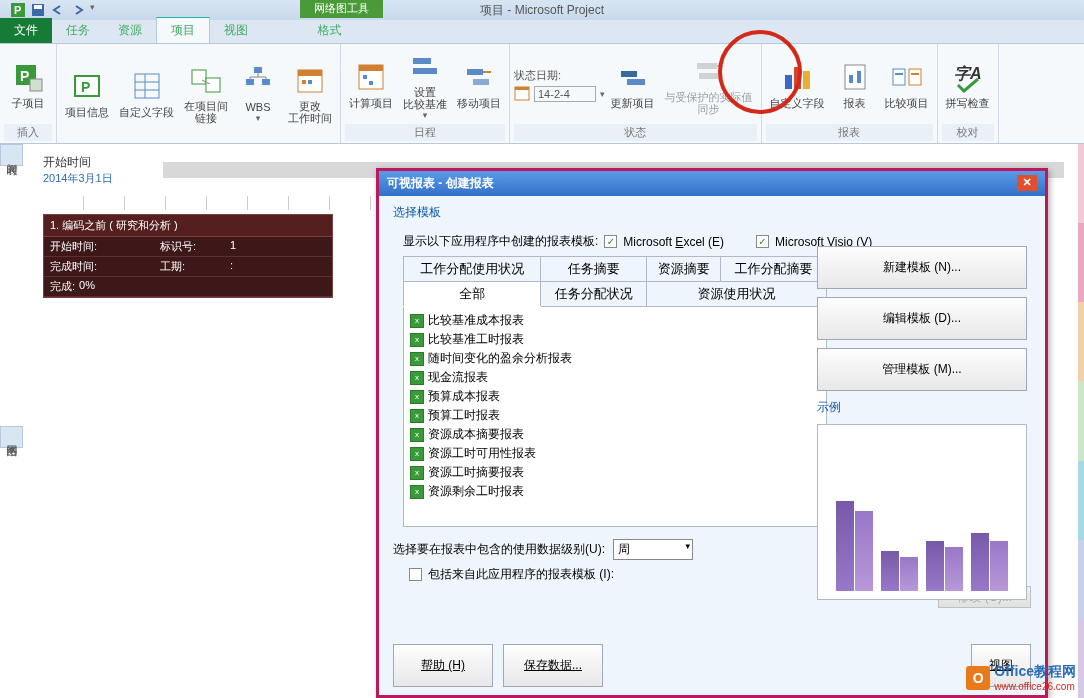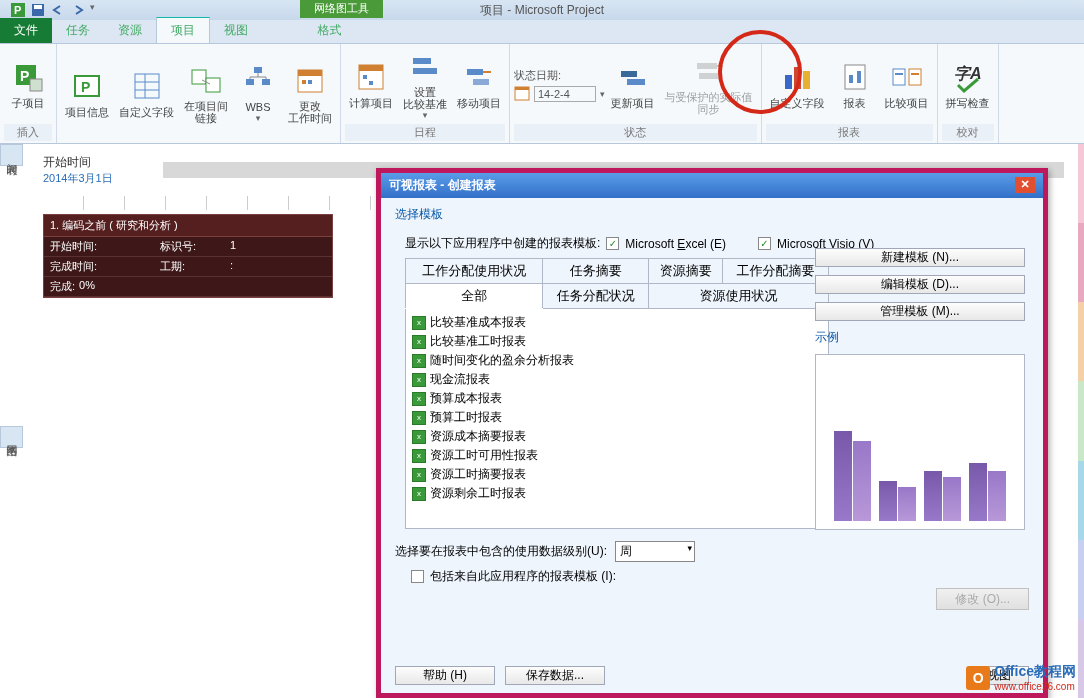--- a/index.html
+++ b/index.html
@@ -46,51 +46,51 @@
     .timeline-date { color: #2a6db8; font-size: 11px; }
     .timeline-divider { height: 14px; background: repeating-linear-gradient(90deg, transparent 0 40px, #ccc 40px 41px); margin: 10px 0 4px 0; }
     
     .task-box { background: #3e1818; color: #fff; width: 290px; font-size: 11px; border: 1px solid #7a4040;}
     .task-title { background: #561f1f; padding: 3px 6px; border-bottom: 1px solid #7a4040; }
     .task-row { display: flex; padding: 2px 6px; border-bottom: 1px solid #5a3030;}
     .task-label { width: 110px; }
     .task-sep-label { width: 70px;}
     
     
-    .dialog { position: absolute; top: 168px; left: 376px; width: 672px; height: 530px; background: #eef5fd; border: 5px solid #be185d; box-shadow: 2px 2px 6px rgba(0,0,0,0.3); z-index: 10; }
+    .dialog { position: absolute; top: 168px; left: 376px; width: 672px; height: 530px; background: #eef5fd; border: 3px solid #be185d; box-shadow: 2px 2px 6px rgba(0,0,0,0.3); z-index: 10; }
     .dlg-title { background: linear-gradient(#5a9ce8, #3270c8); color: #fff; padding: 4px 8px; font-size: 12px; font-weight: bold; display: flex; justify-content: space-between; }
     .dlg-close { background: #e05030; color: #fff; width: 20px; height: 16px; text-align: center; cursor: pointer; font-size: 11px; line-height: 15px;}
     .dlg-body { padding: 8px 14px; }
     .fieldset-label { color: #0a5aa8; font-size: 12px; margin-bottom: 12px;}
     .check-row { display: flex; align-items: center; gap: 6px; margin: 6px 12px; font-size: 12px; flex-wrap: wrap;}
     .checkbox { width: 13px; height: 13px; border: 1px solid #888; display: inline-flex; align-items: center; justify-content: center; font-size: 10px; background: #fff;}
     .checkbox.checked { color: #2a8a2a; }
     .underline { text-decoration: underline; }
     
     .tab-table { border-collapse: collapse; width: 424px; margin-bottom: 0; }
     .tab-table td { border: 1px solid #b0b8c8; text-align: center; padding: 3px 4px; font-size: 13px; cursor: pointer; }
     .tab-table .sel { background: #fff; border-bottom: 1px solid #fff; }
     .template-list { border: 1px solid #b0b8c8; border-top: none; height: 220px; background: #fff; padding: 4px; overflow: auto; width: 424px;}
     .list-item { display: flex; align-items: center; gap: 4px; padding: 1px 2px; font-size: 12px; }
     .list-icon { width: 14px; height: 14px; background: #3a9a3a; border: 1px solid #2a7a2a; color: #fff; font-size: 8px; display: flex; align-items: center; justify-content: center; }
     
     .dlg-right { position: absolute; top: 75px; right: 18px; width: 210px; display: flex; flex-direction: column; gap: 8px;}
-    .dlg-button { background: linear-gradient(#fdfdfd, #e8e8e8); border: 1px solid #a0a8b8; padding: 0 6px; text-align: center; cursor: pointer; font-size: 12px; }
+    .dlg-button { background: linear-gradient(#fdfdfd, #e8e8e8); border: 1px solid #a0a8b8; padding: 12px 6px; text-align: center; cursor: pointer; font-size: 12px; }
     .sample-label { color: #0a5aa8; font-size: 12px; }
     .sample-box { border: 1px solid #b0b8c8; background: #fff; height: 176px; display: flex; align-items: flex-end; justify-content: center; padding: 8px; gap: 8px; }
     .bar-group { display: flex; gap: 1px; align-items: flex-end;}
     .bar { width: 18px; }
     .bar.a { background: linear-gradient(#7858a8, #9878c8);}
     .bar.b { background: linear-gradient(#9878c8, #b898d8);}
     
     .level-row { display: flex; align-items: center; gap: 8px; margin: 12px 0 6px 0; font-size: 12px;}
     .select-box { border: 1px solid #888; background: #fff; padding: 1px 16px 1px 4px; font-size: 12px; position: relative;}
     .select-box::after { content: "▾"; position: absolute; right: 2px; font-size: 9px;}
     
-    .dlg-footer { position: absolute; bottom: 8px; left: 14px; right: 14px; display: flex; gap: 10px; }
+    .dlg-footer { position: absolute; bottom: 8px; left: 14px; right: 14px; display: flex; gap: 10px; text-decoration: underline; }
     .dlg-footer .dlg-button { width: 100px; }
     .dlg-footer .right-side { margin-left: auto; display: flex; gap: 10px;}
     .modify-btn { background: linear-gradient(#f0f0f0, #e0e0e0); border: 1px solid #c0c0c0; color: #aaa; padding: 3px 18px; font-size: 12px;}
     
     
     .watermark { position: absolute; bottom: 6px; right: 8px; display: flex; align-items: center; gap: 4px; font-size: 14px; z-index: 20;}
     .watermark .o-icon { width: 24px; height: 24px; background: #e87a1a; border-radius: 3px; color: #fff; display: flex; align-items: center; justify-content: center; font-weight: bold;}
     .watermark .blue { color: #2a6db8; font-weight: bold;}
     .watermark .red { color: #d42818; font-size: 10px;}
     

